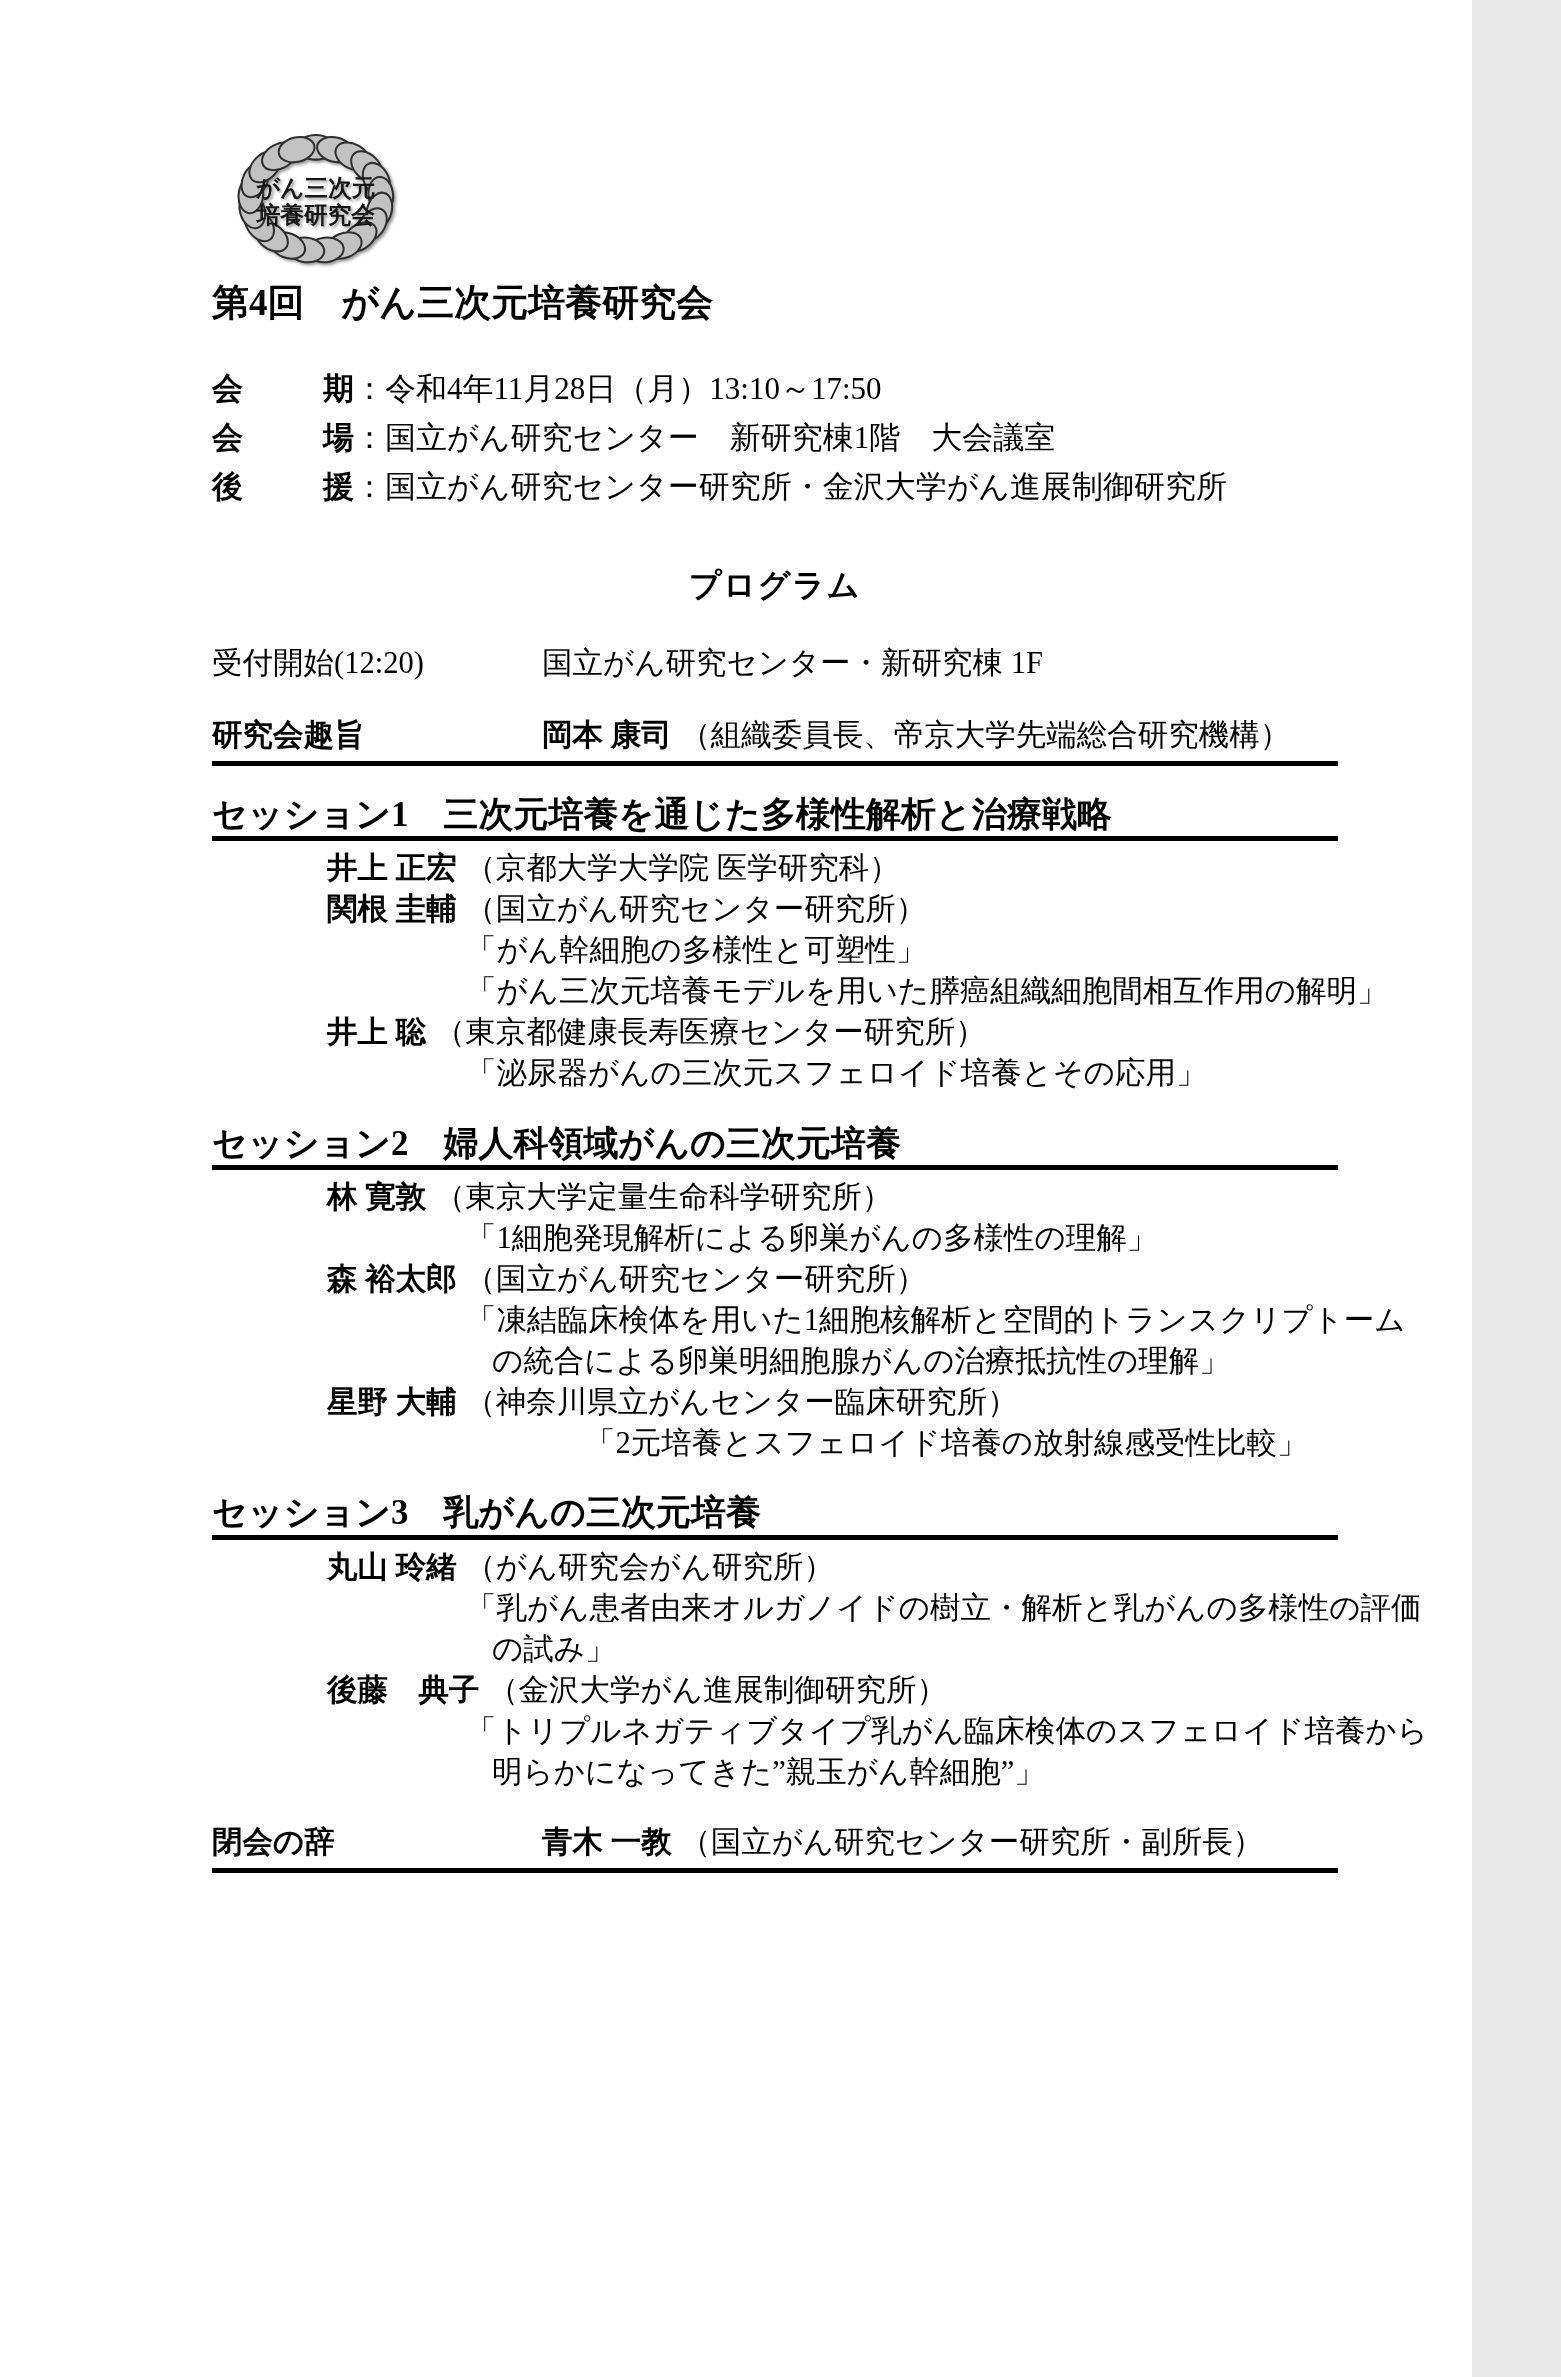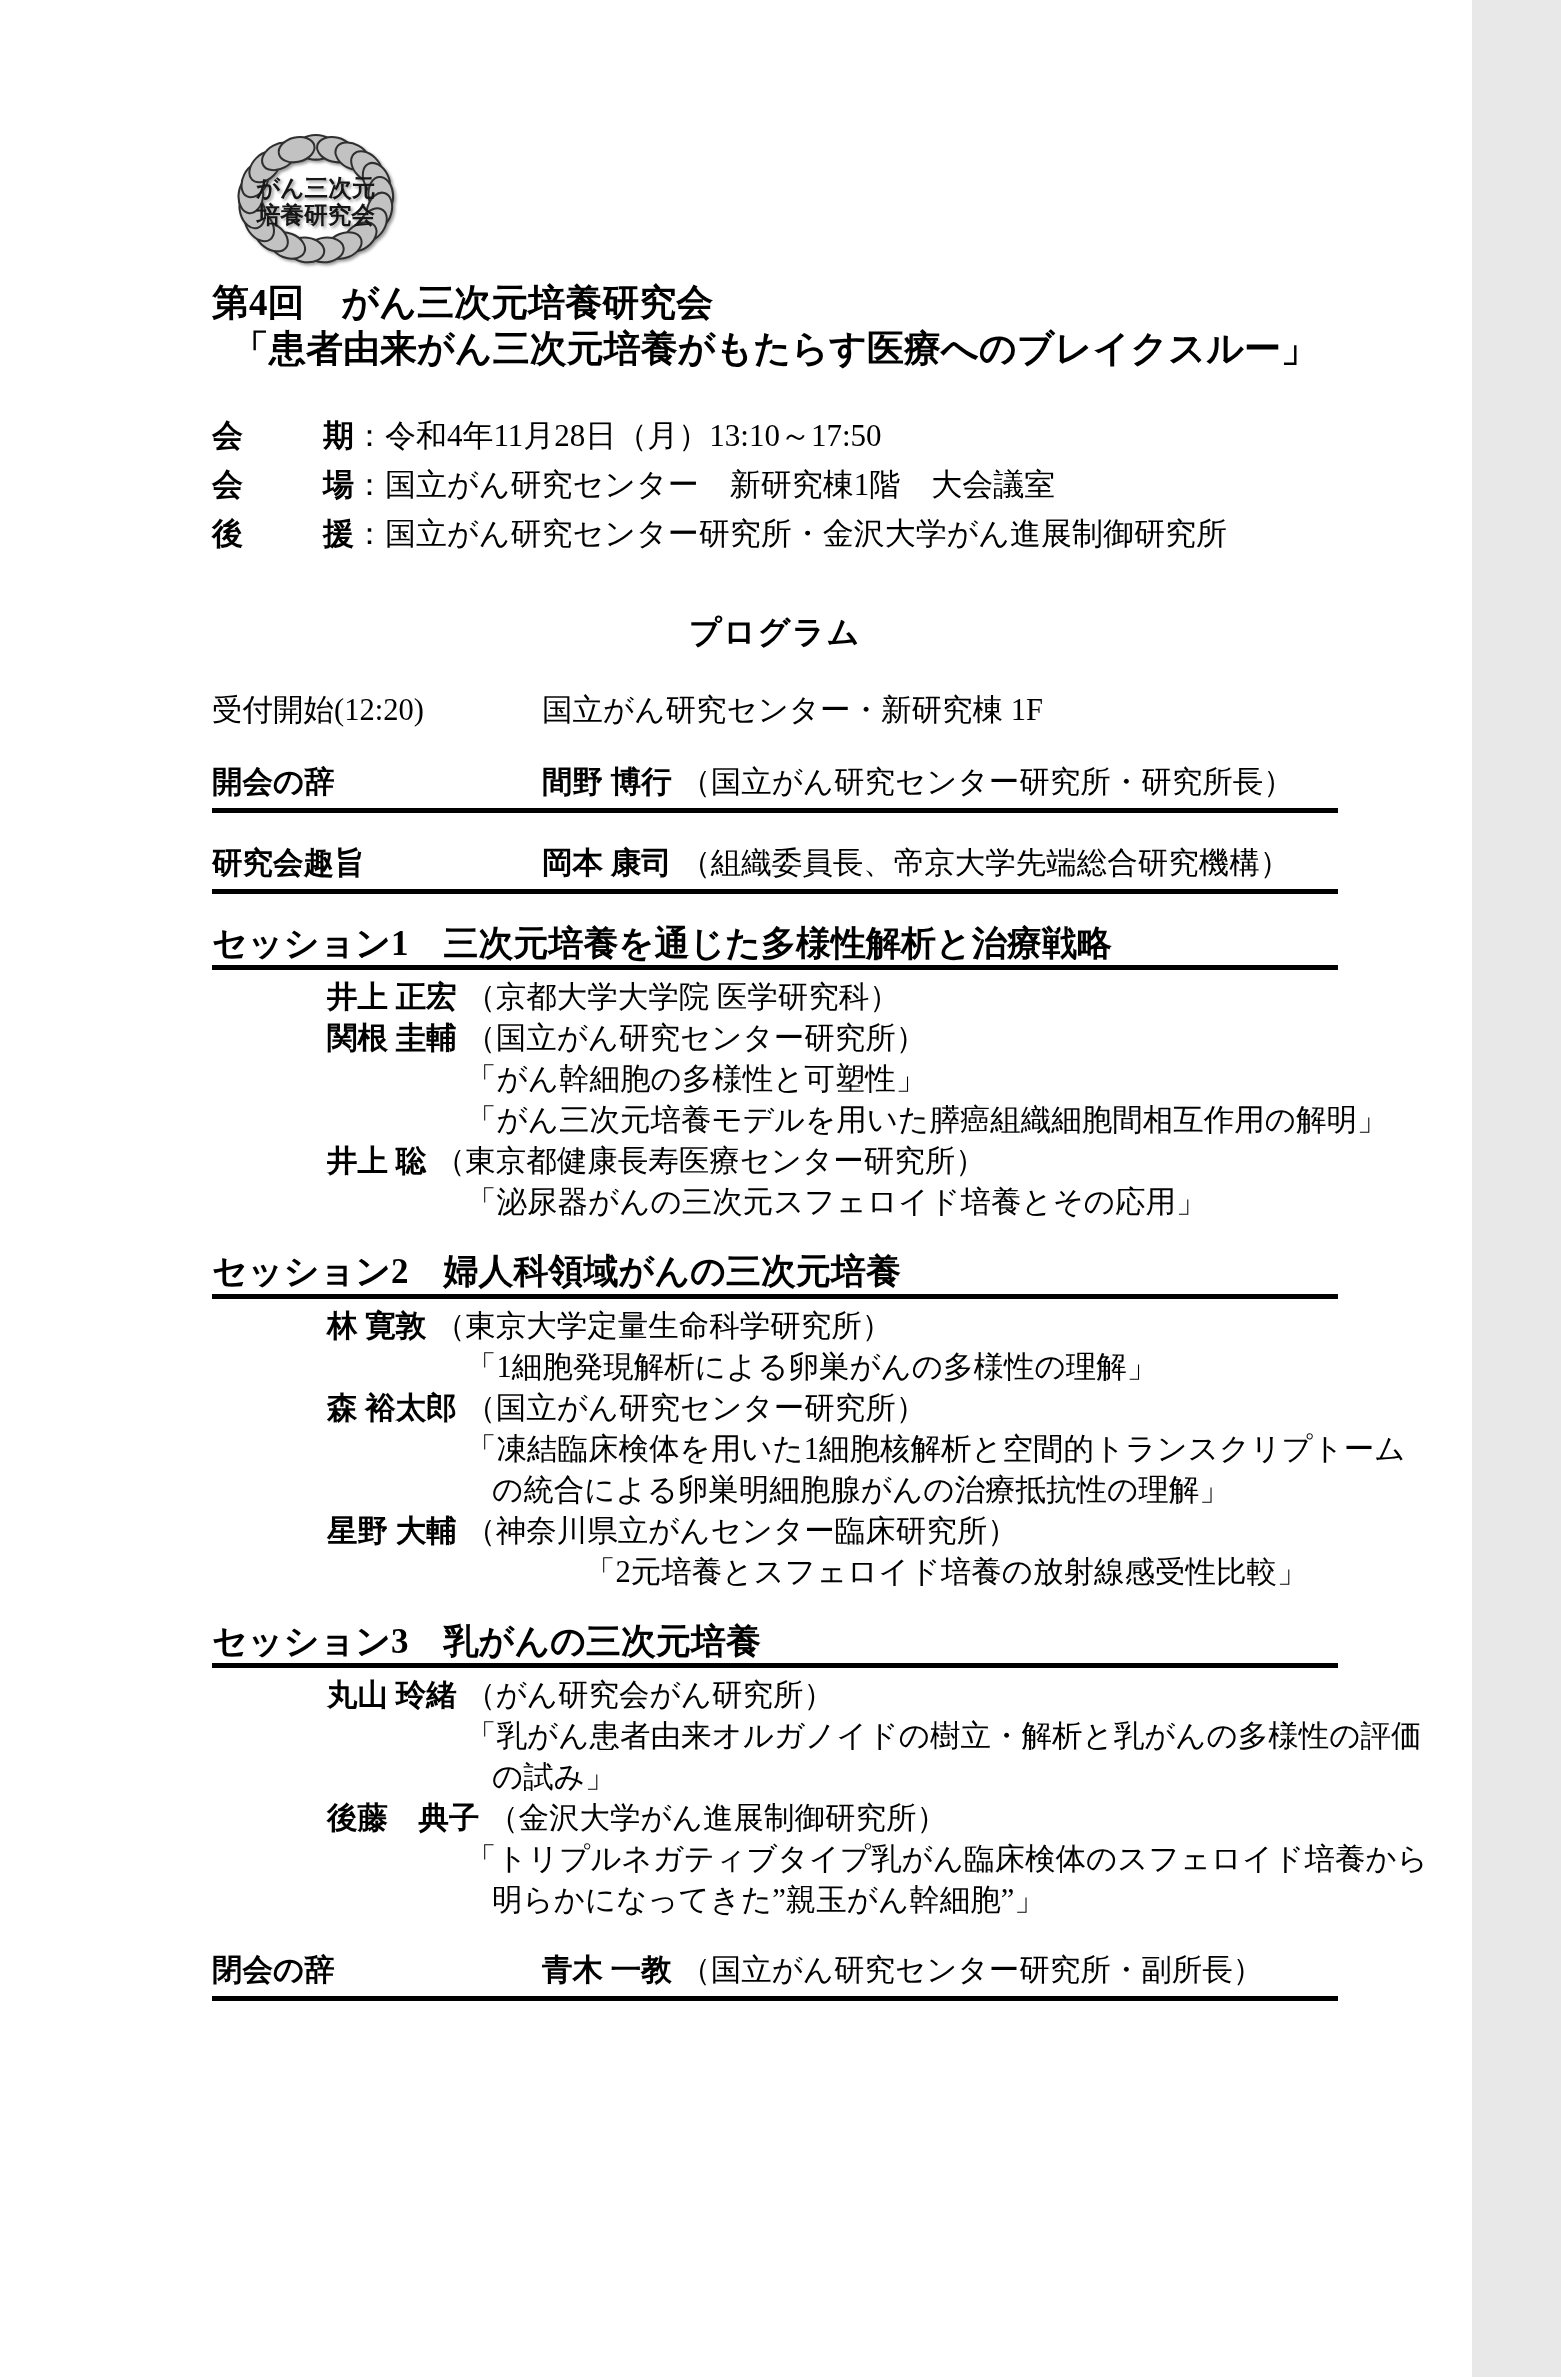--- a/index.html
+++ b/index.html
@@ -62,21 +62,20 @@
         <ellipse cx="61.6" cy="48.6" rx="21.5" ry="14.5" transform="rotate(-28.4 61.6 48.6)" class="cell"></ellipse>
         <ellipse cx="82.3" cy="40.7" rx="21.5" ry="14.5" transform="rotate(-13.7 82.3 40.7)" class="cell"></ellipse>
       </g>
     <text x="105" y="95">がん三次元</text>
     <text x="105" y="128">培養研究会</text>
   </svg>
 
   <div class="content">
 
     <h1 class="title">第4回　がん三次元培養研究会</h1>
-    <h2 class="subtitle">「患者由来がん三次元培養がもたらす医療へのブレイクスルー」</h2>
 
     <div class="info">
       <div class="info-row">
         <span class="info-label">
             <span>会</span>
             <span>期</span>
           </span><span>：令和4年11月28日（月）13:10～17:50</span>
       </div>
       <div class="info-row">
         <span class="info-label">
@@ -91,23 +90,20 @@
           </span><span>：国立がん研究センター研究所・金沢大学がん進展制御研究所</span>
       </div>
     </div>
 
     <div class="program-heading">プログラム</div>
 
     <div class="line reception">
       <span class="col-label">受付開始(12:20)</span><span>国立がん研究センター・新研究棟 1F</span>
     </div>
 
-    <div class="line rule-row">
-      <span class="col-label">開会の辞</span><span class="speaker">間野 博行</span><span class="aff">（国立がん研究センター研究所・研究所長）</span>
-    </div>
 
     <div class="line rule-row">
       <span class="col-label">研究会趣旨</span><span class="speaker">岡本 康司</span><span class="aff">（組織委員長、帝京大学先端総合研究機構）</span>
     </div>
 
     <div class="session">
       <div class="session-heading">セッション1　三次元培養を通じた多様性解析と治療戦略</div>
       <div class="talks">
         <div class="line ind-name"><span class="speaker">井上 正宏</span><span class="aff">（京都大学大学院 医学研究科）</span></div>
         <div class="line ind-name"><span class="speaker">関根 圭輔</span><span class="aff">（国立がん研究センター研究所）</span></div>

